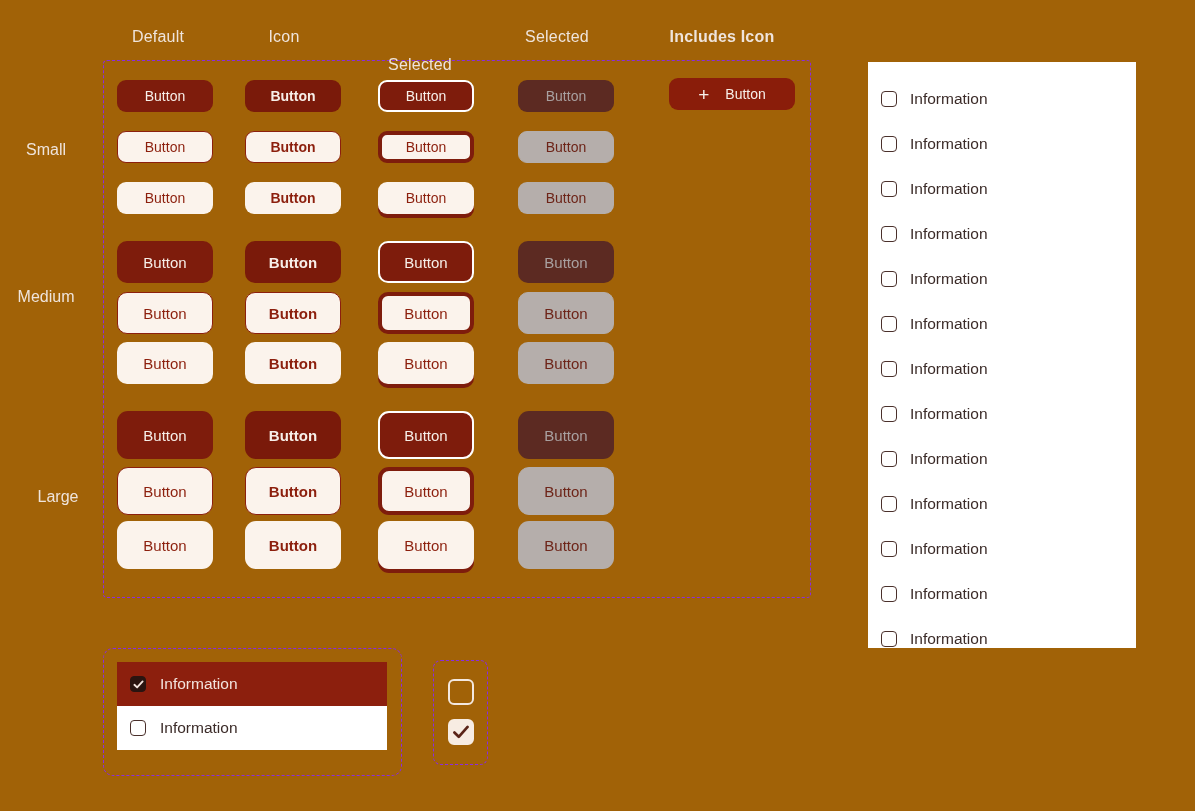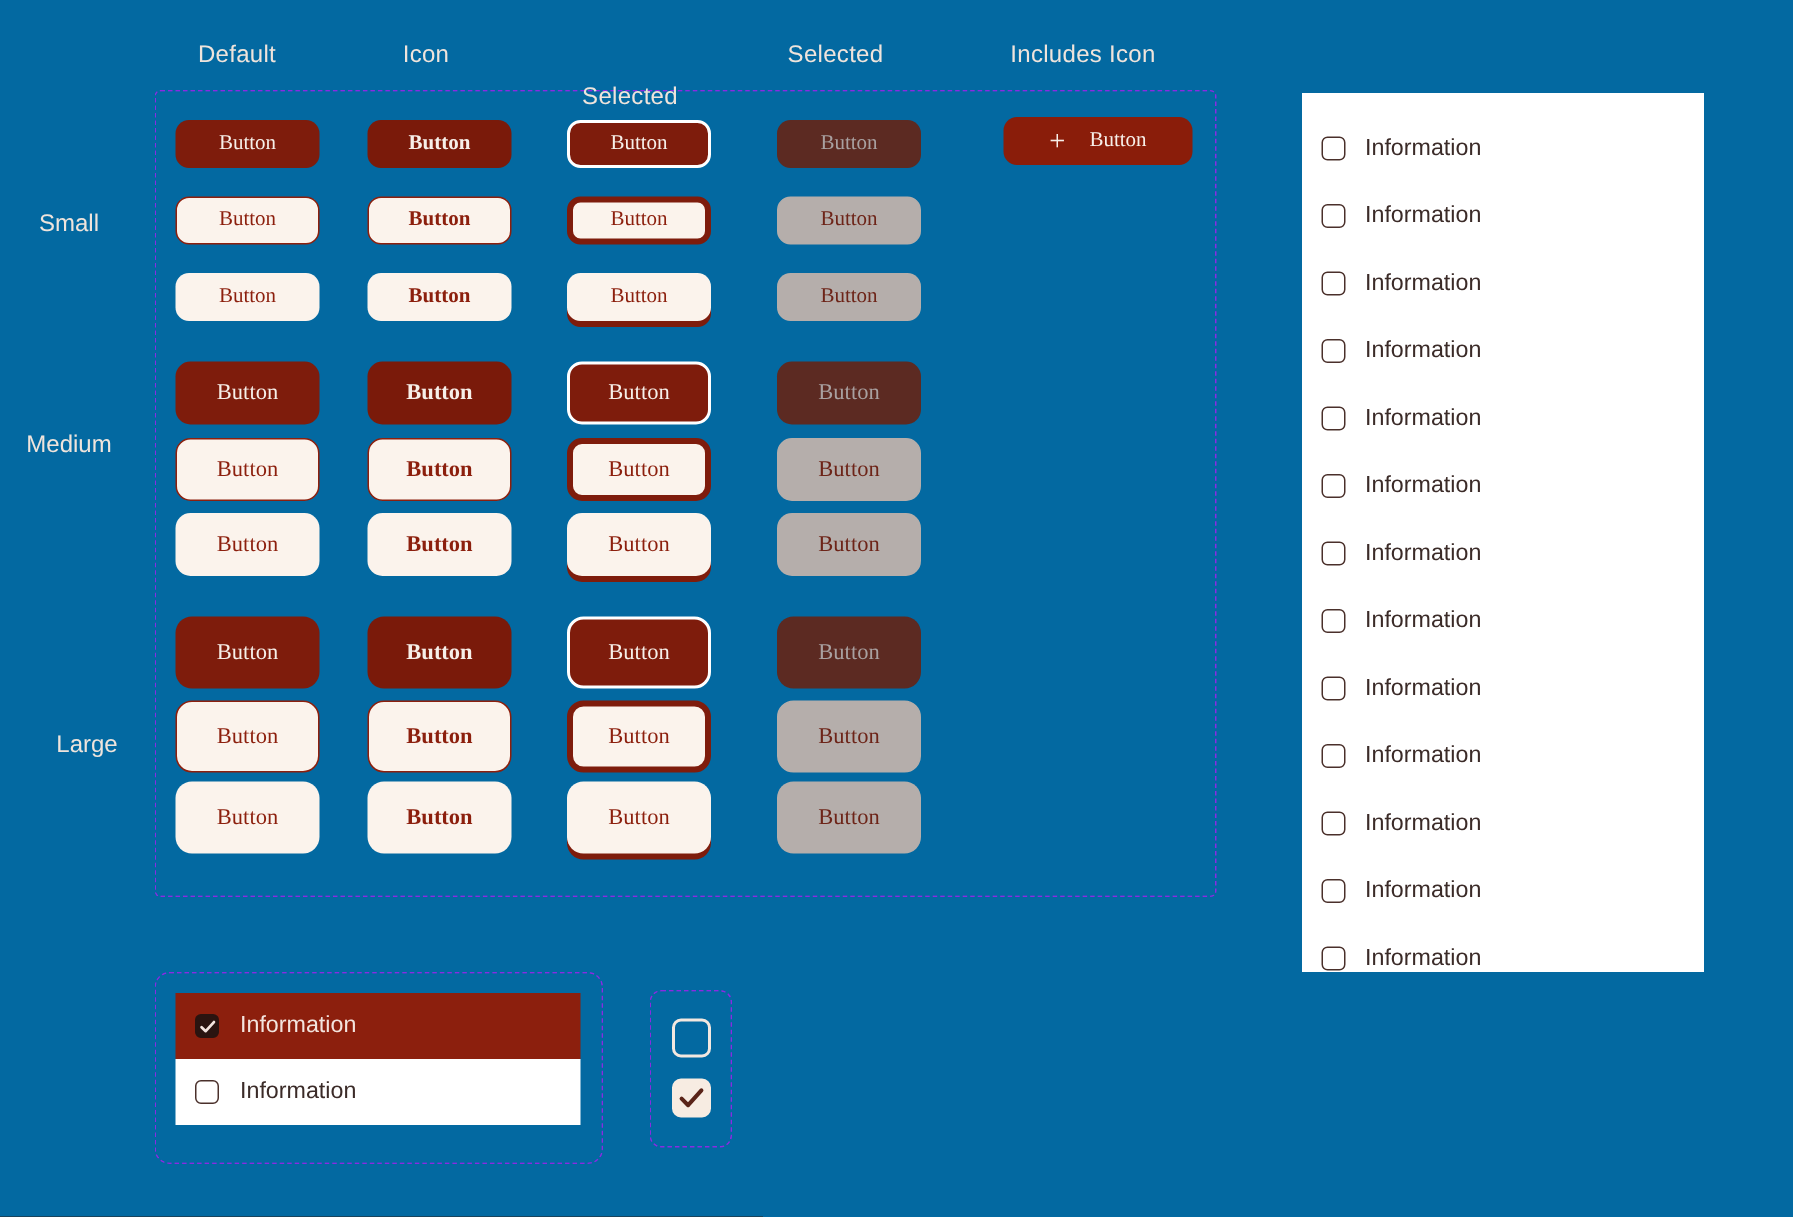--- a/index.html
+++ b/index.html
@@ -7,21 +7,21 @@
   html, body {
     margin: 0; padding: 0;
     width: 1195px; height: 811px;
     background: #2b2b2b;
     font-family: "Liberation Sans", sans-serif;
     overflow: hidden;
   }
   .canvas {
     position: relative;
     width: 1195px; height: 811px;
-    background: #0369a1;
+    background: #a16207;
   }
 
   
   .col-header {
     position: absolute;
     top: 28px;
     font-size: 16px;
     color: #efe4dc;
     text-align: center;
     white-space: nowrap;
@@ -52,21 +52,21 @@
   
   .btn {
     position: absolute;
     display: flex;
     align-items: center;
     justify-content: center;
     white-space: nowrap;
     border: none;
     padding: 0;
     cursor: pointer;
-    font-family: Liberation Serif, serif;
+    font-family: Liberation Sans, sans-serif;
   }
   .btn.sz-small  { width: 96px; height: 32px; font-size: 14px; border-radius: 9px; }
   .btn.sz-medium { width: 96px; height: 42px; font-size: 15px; border-radius: 10px; }
   .btn.sz-large  { width: 96px; height: 48px; font-size: 15px; border-radius: 11px; }
 
   
   .btn.v-primary { background: #7e1c0c; color: #f7efe9; }
   .btn.v-primary.st-hover { background: #7a1a0a; font-weight: bold; }
   .btn.v-primary.st-selected { background: #7e1c0c; border: 2px solid #ffffff; }
   .btn.v-primary.st-disabled { background: #5c2a22; color: #a9a0a0; cursor: default; }
@@ -149,21 +149,21 @@
 
   <div class="dashed" id="buttons-frame"></div>
   <div class="dashed" id="checkbox-group-frame"></div>
   <div class="dashed" id="checkbox-solo-frame"></div>
 
   <div id="col-headers">
       <div class="col-header" style="left: 68px; width: 180px;">Default</div>
       <div class="col-header" style="left: 194px; width: 180px;">Icon</div>
       <div class="col-header" style="left: 330px; width: 180px; margin-top: 28px;">Selected</div>
       <div class="col-header" style="left: 467px; width: 180px;">Selected</div>
-      <div class="col-header" style="left: 632px; width: 180px;">Includes Icon</div>
+      <div class="col-header" style="left: 632px; width: 180px; font-weight: bold;">Includes Icon</div>
     </div>
 
   <div id="row-labels">
       <div class="row-label" style="top: 141px;">Small</div>
       <div class="row-label" style="top: 288px;">Medium</div>
       <div class="row-label" style="top: 488px; padding-left: 24px;">Large</div>
     </div>
 
   <div id="button-matrix">
       <div class="btn sz-small v-primary st-default" style="left: 117px; top: 80px;">

